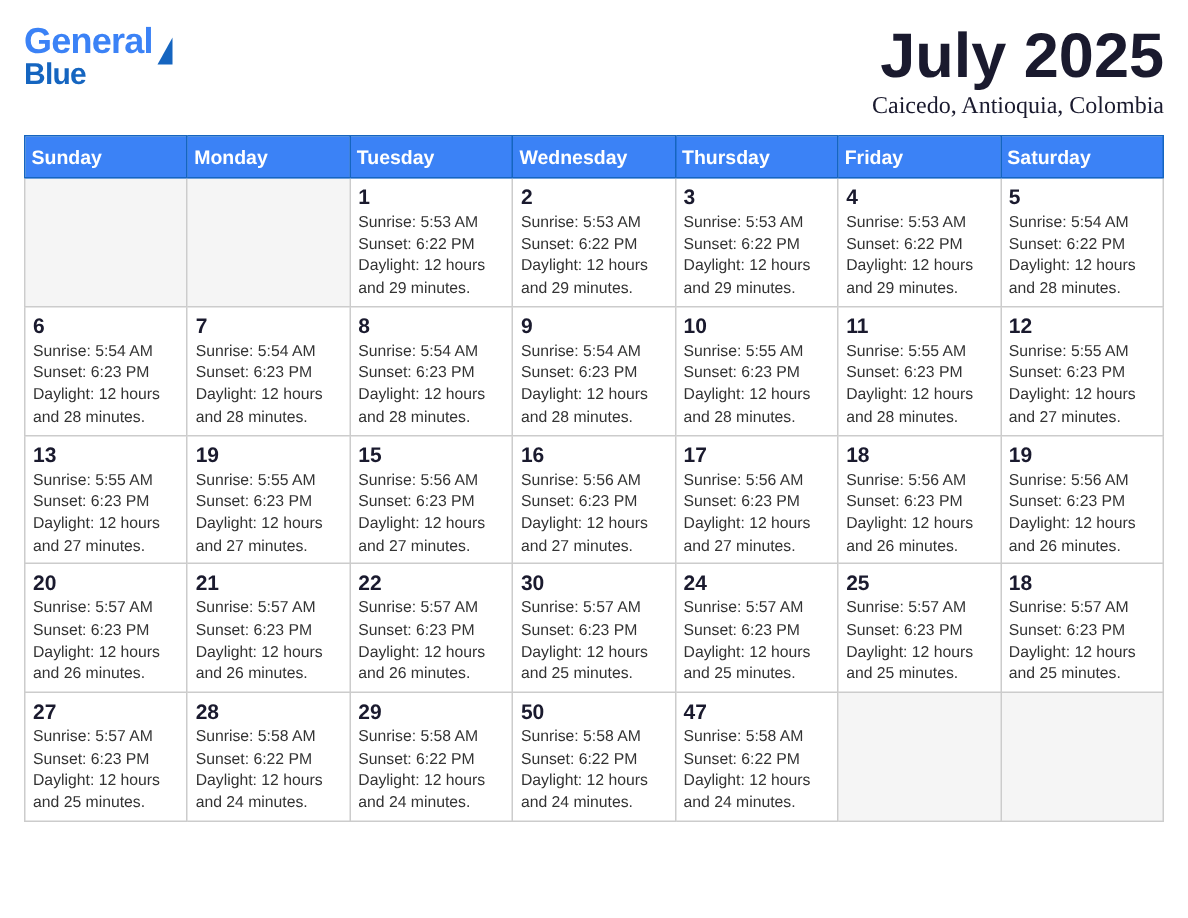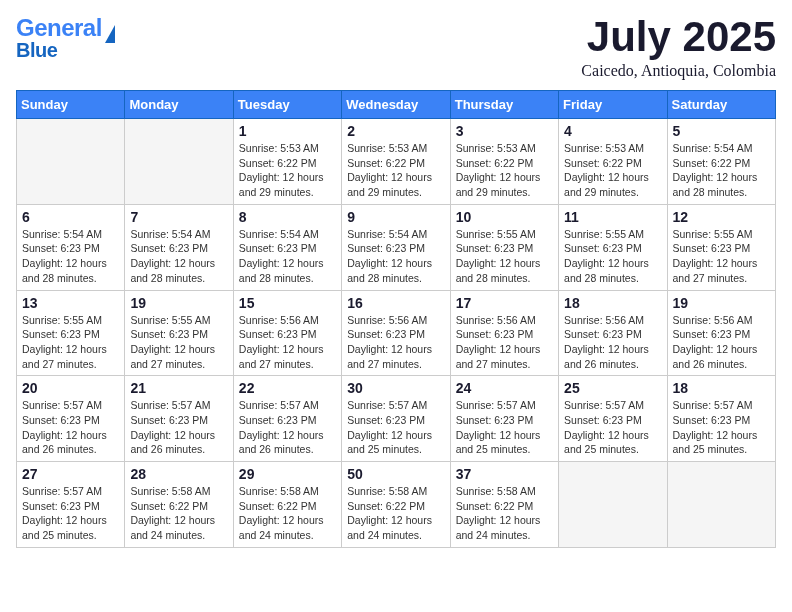--- a/index.html
+++ b/index.html
@@ -316,21 +316,21 @@
 Sunset: 6:22 PM
 Daylight: 12 hours and 24 minutes.</div>
         </td>
         <td>
           <span class="day-number">50</span>
           <div class="day-info" style="white-space: pre-line;">Sunrise: 5:58 AM
 Sunset: 6:22 PM
 Daylight: 12 hours and 24 minutes.</div>
         </td>
         <td>
-          <span class="day-number">37</span>
+          <span class="day-number">47</span>
           <div class="day-info" style="white-space: pre-line;">Sunrise: 5:58 AM
 Sunset: 6:22 PM
 Daylight: 12 hours and 24 minutes.</div>
         </td>
         <td class="empty"></td>
         <td class="empty"></td>
       </tr>
     </tbody>
 </table>
 

